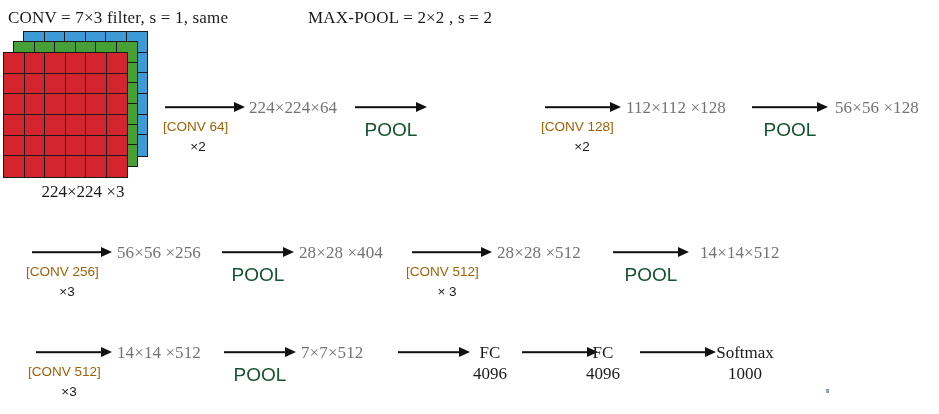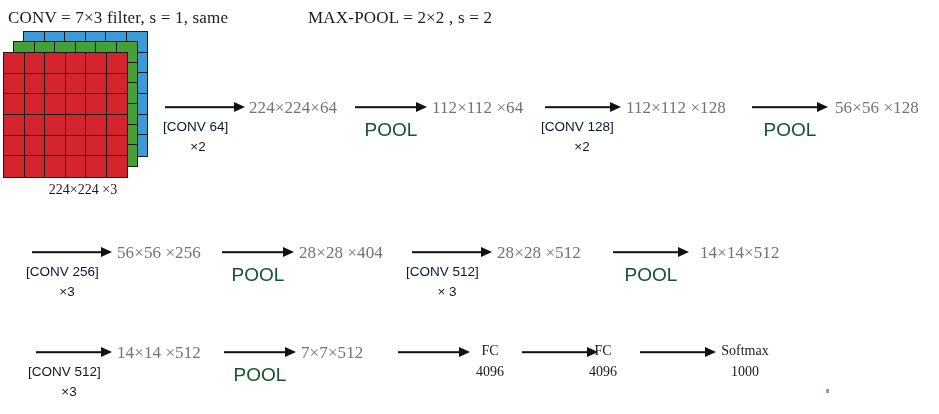--- a/index.html
+++ b/index.html
@@ -45,29 +45,29 @@
   
   .dim {
     font-family: "Liberation Serif", serif;
     font-size: 17px;
     color: #737373;
     white-space: nowrap;
     letter-spacing: 0.1px;
   }
   .dim-label {
     font-family: "Liberation Serif", serif;
-    font-size: 14px;
+    font-size: 17px;
     color: #1a1a1a;
     white-space: nowrap;
     text-align: center;
   }
   .oplabel {
     font-family: "Liberation Sans", sans-serif;
     font-size: 13.5px;
-    color: #0f172a;
+    color: #a16207;
     white-space: nowrap;
     font-weight: 400;
   }
   .oplabel-ctr {
     font-family: "Liberation Sans", sans-serif;
     font-size: 13.5px;
     color: #1a1a1a;
     white-space: nowrap;
     text-align: center;
   }
@@ -247,21 +247,20 @@
   <div class="oplabel-ctr abs" style="left:163px; top:139px; width:70px;">×2</div>
 
   <div class="dim abs" style="left:249px; top:98px;">224×224×64</div>
 
   <div class="arrow" style="left:355px; top:101px; width:72px; height:12px;">
     <div class="shaft" style="width:62px;"></div>
       <div class="head"></div>
   </div>
   <div class="pool abs" style="left:355px; top:119px; width:72px;">POOL</div>
 
-  <div class="dim abs" style="left:432px; top:98px;">112×112 ×64</div>
 
   <div class="arrow" style="left:545px; top:101px; width:76px; height:12px;">
     <div class="shaft" style="width:66px;"></div>
       <div class="head"></div>
   </div>
   <div class="oplabel abs" style="left:541px; top:119px;">[CONV 128]</div>
   <div class="oplabel-ctr abs" style="left:541px; top:139px; width:82px;">×2</div>
 
   <div class="dim abs" style="left:626px; top:98px;">112×112 ×128</div>
 

